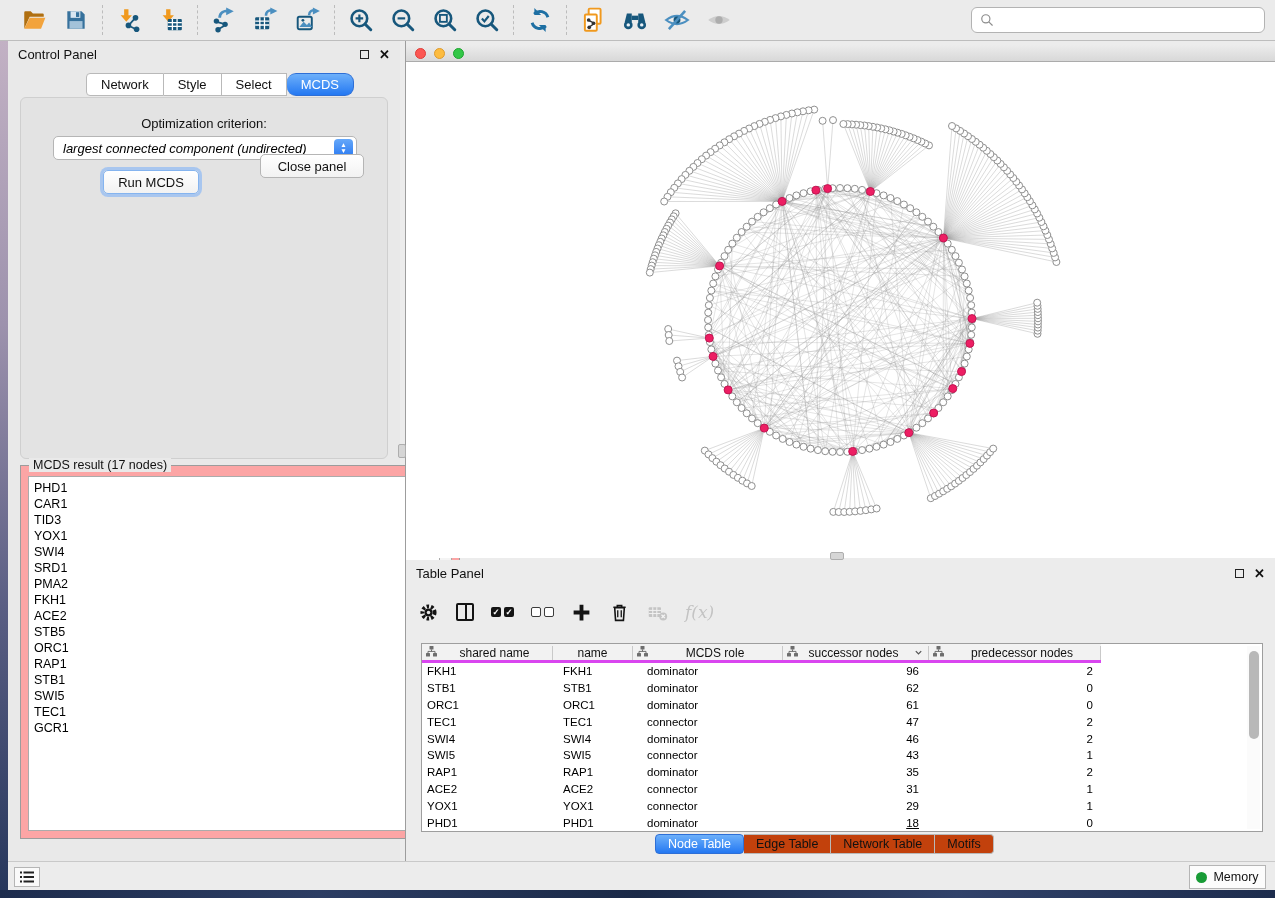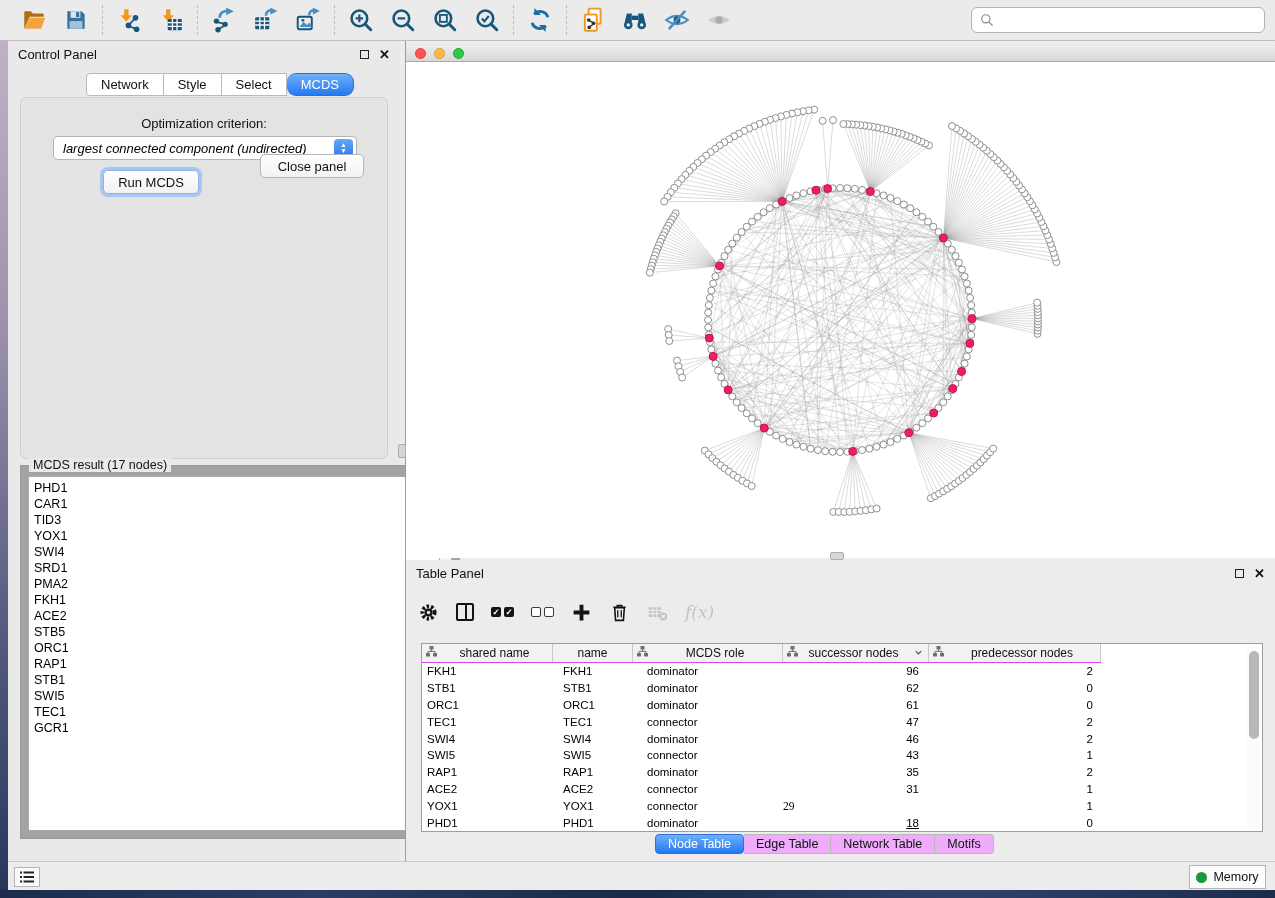--- a/index.html
+++ b/index.html
@@ -50,21 +50,21 @@
     background:linear-gradient(#66a8f9,#2a7af2); display:flex; flex-direction:column;
     align-items:center; justify-content:center; }
   #opt-stepper span { color:#fff; font-size:6.5px; line-height:6px; }
   .push-btn { position:absolute; height:24px; background:linear-gradient(#ffffff,#f2f2f2);
     border:1px solid #b5b5b5; border-radius:5px; font-size:13px; color:#111;
     display:flex; align-items:center; justify-content:center; }
   #run-btn { left:82px; top:72px; width:96px; border-color:#85b4ef;
     box-shadow:0 0 0 3px rgba(120,175,250,.55); }
   #close-panel-btn { left:191px; top:56px; width:104px;margin-left:48px; }
   #result-box { position:absolute; left:12px; top:424px; width:440px; height:374px;
-    border:1px solid #9c9c9c; background:#a3a3a3; }
+    border:1px solid #9c9c9c; background:#fca5a5; }
   #result-legend { position:absolute; left:8px; top:-8px; background:#e9e9e9; padding:0 4px; font-size:12.5px; color:#111; }
   #result-list { position:absolute; left:7px; top:10px; right:19px; bottom:7px; background:#fff;
     border:1px solid #ababab; overflow:hidden; padding:3px 0 0 5px; }
   #result-scroll { position:absolute; right:7px; top:10px; width:12px; bottom:7px;
     background:#f4f4f4; border:1px solid #ababab; border-left:none; }
   .result-item { font-size:12.5px; line-height:16px; color:#000; }
 
   
   #v-splitter-line { left:405px; top:41px; width:1px; height:820px; background:#9d9d9d; }
   #v-splitter-handle { left:398px; top:444px; width:8px; height:14px; background:#d6d6d6;
@@ -95,32 +95,32 @@
   .pair { display:flex; gap:3px; }
   .cbox { width:10px; height:10px; border-radius:2px; background:#141414; color:#fff;
     font-size:8.5px; line-height:10px; text-align:center; font-weight:bold; }
   .ubox { width:10px; height:10px; border-radius:2px; border:1.6px solid #3c3c3c; background:#fff; }
   .cols-icon { width:18px; height:18px; border:2.2px solid #141414; border-radius:2px; position:relative; }
   .cols-icon::after { content:""; position:absolute; left:50%; top:0; bottom:0; width:2px; background:#141414; }
   .fx-label { font-family:"DejaVu Serif", serif; font-style:italic; font-size:17px; color:#8b8b8b; }
   #node-table { position:absolute; left:15px; top:83px; width:842px; height:189px;
     background:#fff; border:1px solid #9e9e9e; }
   #thead-row { position:absolute; left:0; top:0; width:679px; height:19px; background:#f2f2f2;
-    border-bottom:1px solid #d946ef; display:flex; }
+    border-bottom:3px solid #d946ef; display:flex;align-items:flex-end; }
   .th { display:flex; align-items:center; border-right:1px solid #c9c9c9; font-size:12px; color:#111; }
   .th .th-icon { margin-left:4px; }
   .th .th-label { flex:1; text-align:center; }
   .th svg.mini { width:11px; height:11px; }
   #tbody { position:absolute; left:0; top:19px; width:824px; }
   .tr { display:flex; height:16.8px; align-items:center; }
   .td { font-size:11.5px; color:#000; white-space:nowrap; }
   #table-scroll { position:absolute; right:2px; top:2px; width:13px; height:183px; background:#fbfbfb; }
   #table-thumb { position:absolute; left:1.5px; top:5px; width:10px; height:88px; background:#b8b8b8; border-radius:5px; }
   #bottom-tabs { position:absolute; left:249px; top:274px; height:20px; display:flex; }
-  .btab { font-size:12.5px; padding:0 12px; display:flex; align-items:center; background:#f0abfc;
+  .btab { font-size:12.5px; padding:0 12px; display:flex; align-items:center; background:#c2410c;
     border:1px solid #b9b9b9; border-left:none; color:#111; }
   .btab:first-child { border-left:1px solid #b9b9b9; border-radius:4px 0 0 4px; }
   .btab:last-child { border-radius:0 4px 4px 0; }
   .btab.active { background:linear-gradient(#6db0fa,#2478f2); border-color:#2e6fd6; color:#fff; border-radius:4px; }
 
   
   #status-bar { left:8px; top:861px; width:1267px; height:29px; background:#ececec; border-top:1px solid #c9c9c9; }
   #list-btn { position:absolute; left:6px; top:5px; width:26px; height:20px; background:#fafafa;
     border:1px solid #b5b5b5; display:flex; align-items:center; justify-content:center; }
   #list-btn svg { width:14px; height:12px; }
@@ -1262,21 +1262,21 @@
           <div class="td" style="width: 131px; text-align: left; padding-left: 5px;">ACE2</div>
           <div class="td" style="width: 80px; text-align: left; padding-left: 10px;">ACE2</div>
           <div class="td" style="width: 150px; text-align: left; padding-left: 14px;">connector</div>
           <div class="td" style="width: 146px; text-align: right; padding-right: 10px;">31</div>
           <div class="td" style="width: 172px; text-align: right; padding-right: 8px;">1</div>
         </div>
         <div class="tr">
           <div class="td" style="width: 131px; text-align: left; padding-left: 5px;">YOX1</div>
           <div class="td" style="width: 80px; text-align: left; padding-left: 10px;">YOX1</div>
           <div class="td" style="width: 150px; text-align: left; padding-left: 14px;">connector</div>
-          <div class="td" style="width: 146px; text-align: left; padding-right: 10px; font-family: Liberation Serif, serif;">29</div>
+          <div class="td" style="width: 146px; text-align: right; padding-right: 10px;">29</div>
           <div class="td" style="width: 172px; text-align: right; padding-right: 8px;">1</div>
         </div>
         <div class="tr">
           <div class="td" style="width: 131px; text-align: left; padding-left: 5px;">PHD1</div>
           <div class="td" style="width: 80px; text-align: left; padding-left: 10px;">PHD1</div>
           <div class="td" style="width: 150px; text-align: left; padding-left: 14px;">dominator</div>
           <div class="td" style="width: 146px; text-align: right; padding-right: 10px; text-decoration: underline;">18</div>
           <div class="td" style="width: 172px; text-align: right; padding-right: 8px;">0</div>
         </div>
       </div>

